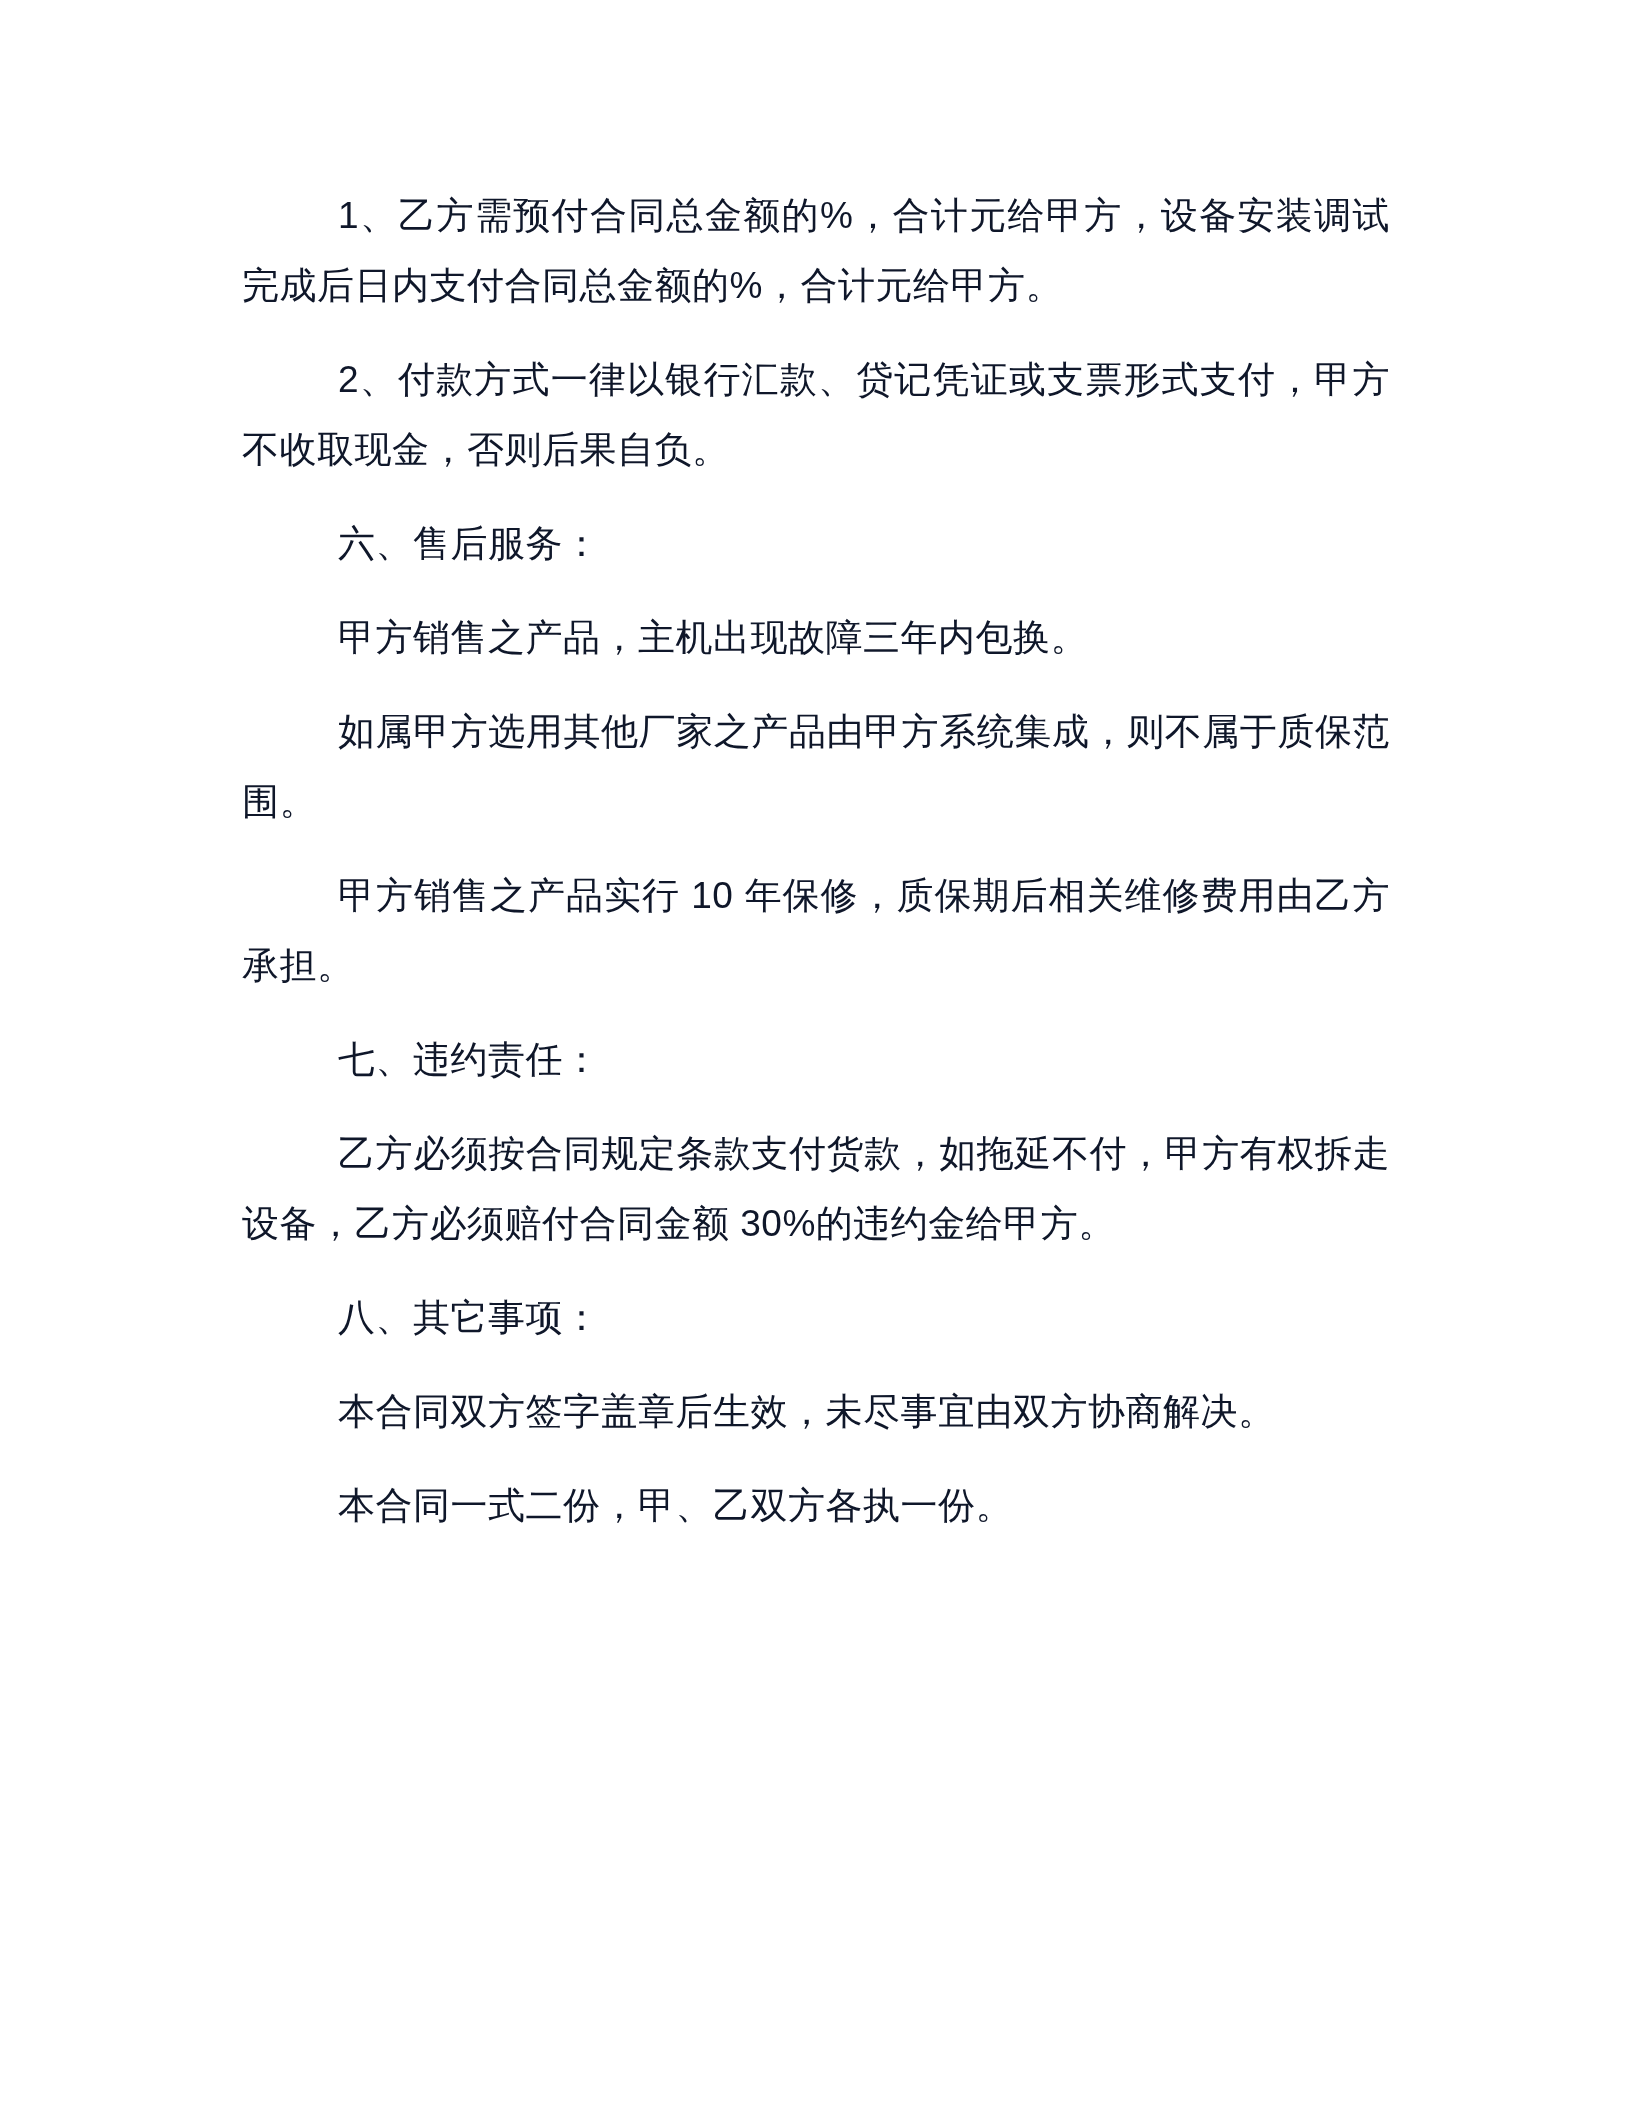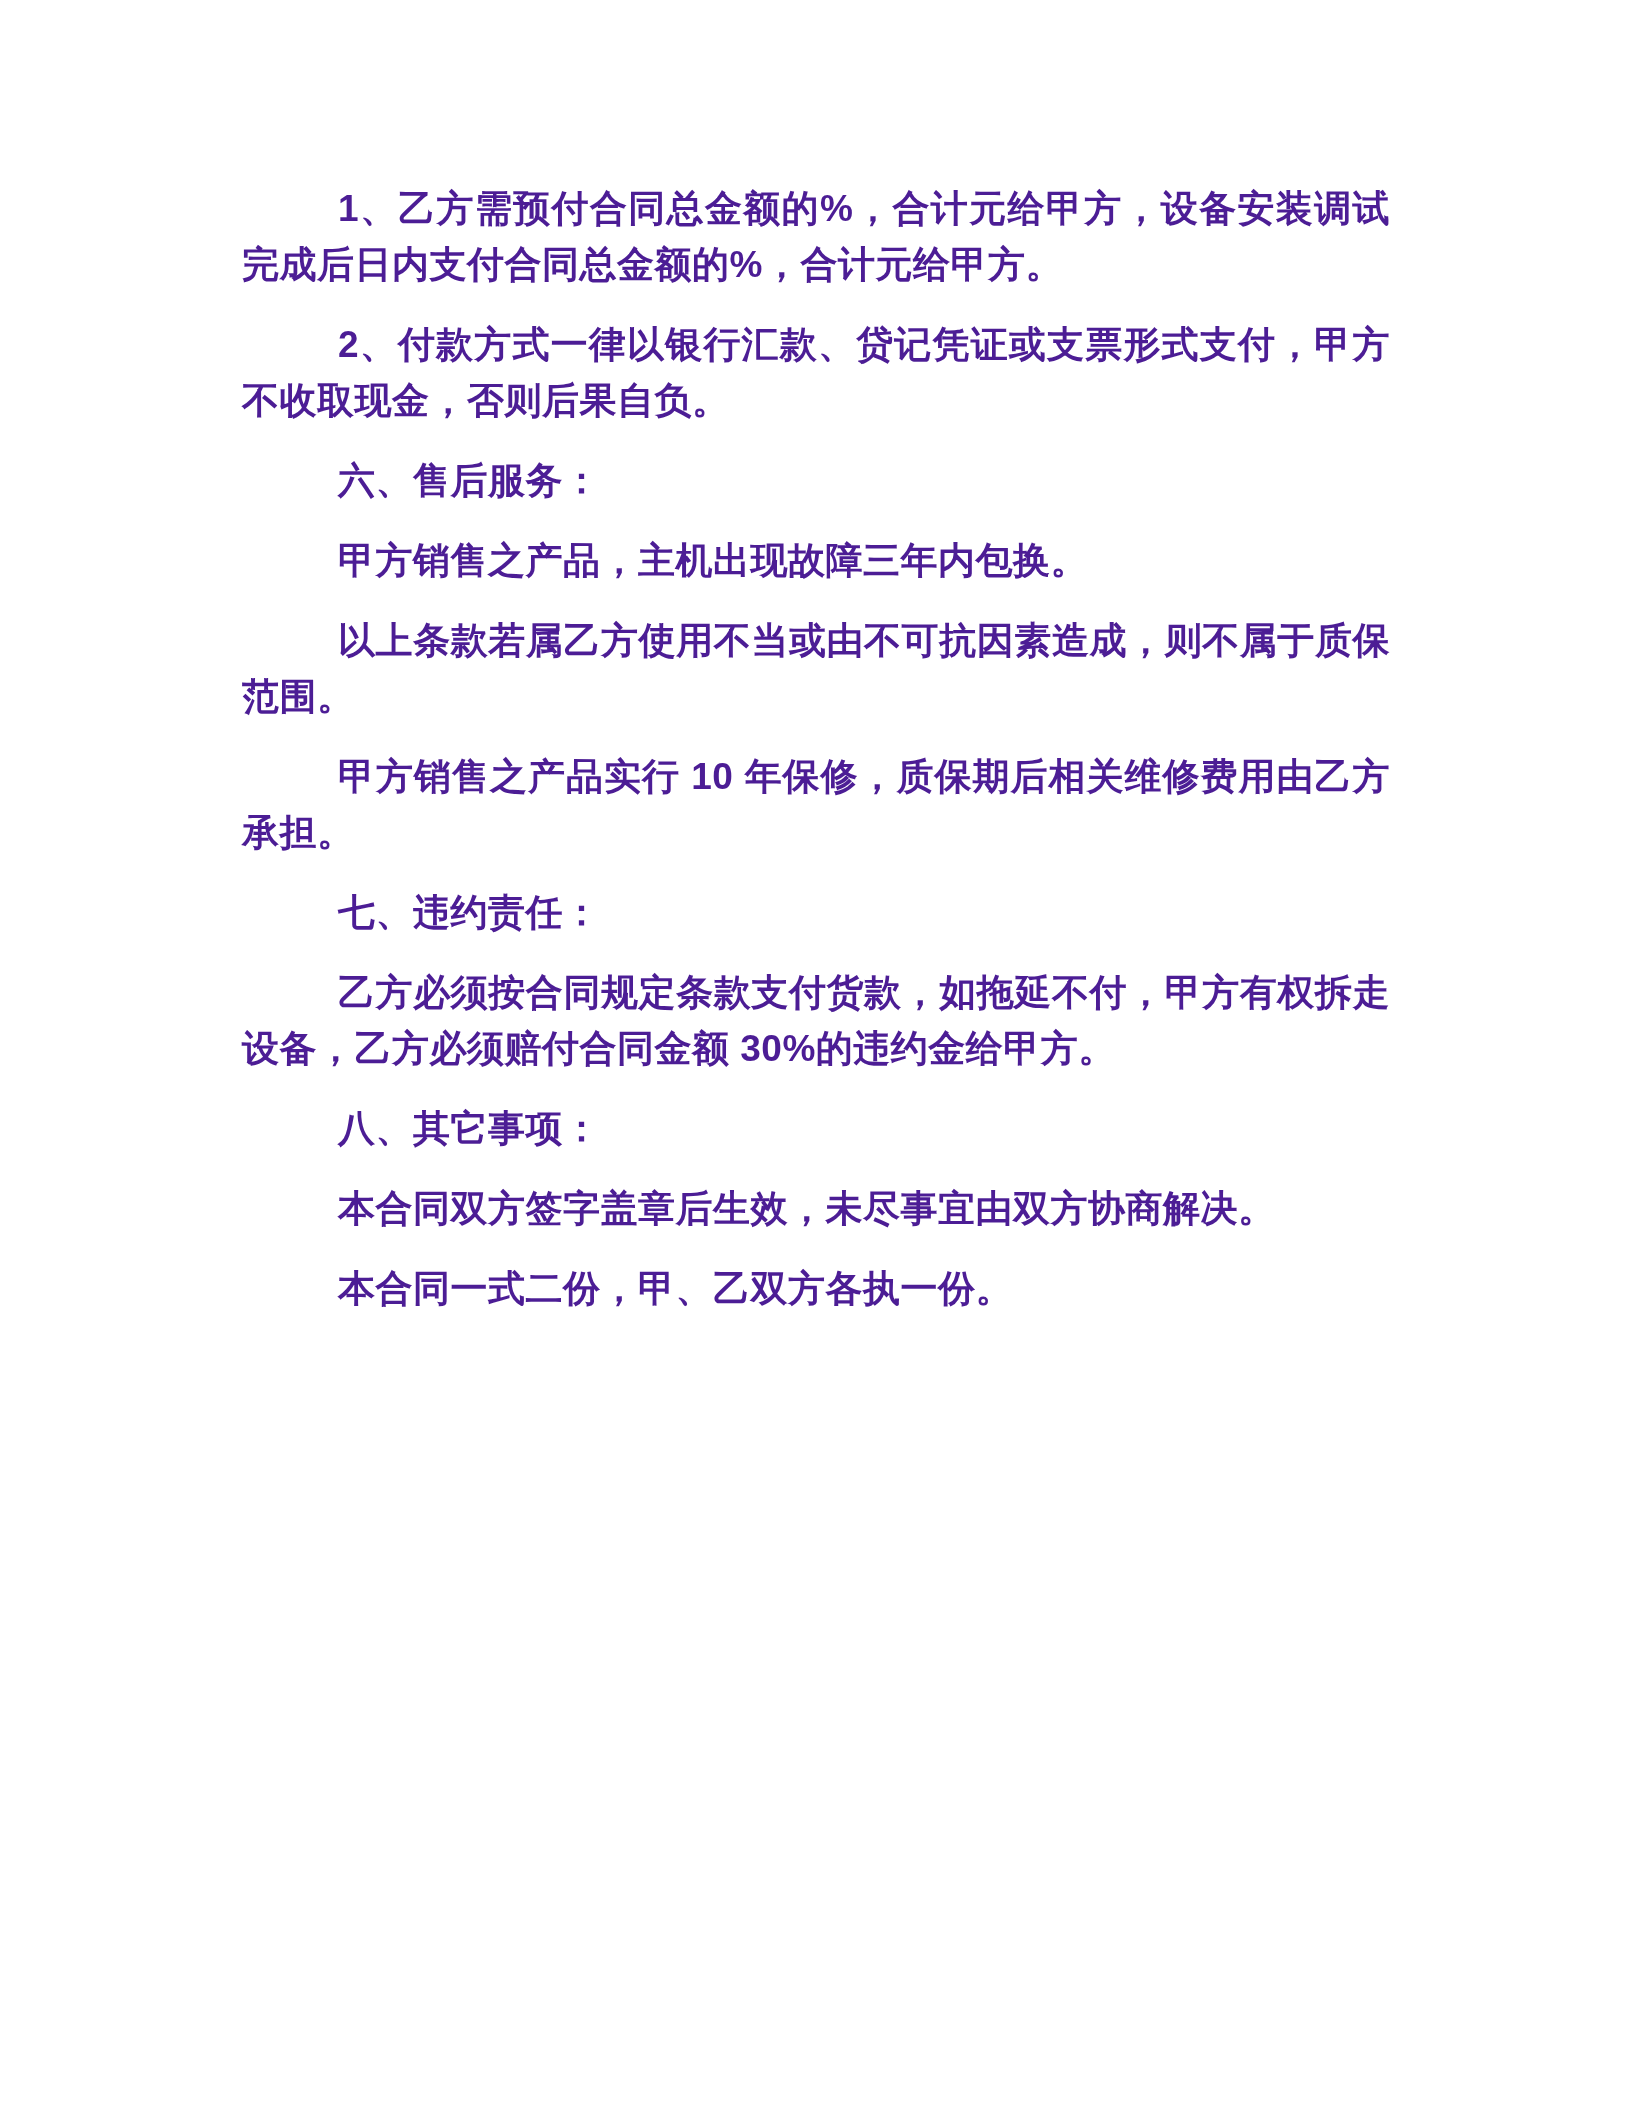--- a/index.html
+++ b/index.html
@@ -16,40 +16,40 @@
   .page {
     box-sizing: border-box;
     width: 1632px;
     min-height: 2112px;
     padding: 181px 242px 100px 242px;
     background: #ffffff;
   }
   .doc-body p {
     margin: 0 0 24px 0;
     font-size: 37px;
-    line-height: 56px;
-    font-weight: 700;
-    color: #4c1d95;
+    line-height: 70px;
+    font-weight: 400;
+    color: #0f172a;
     text-align: justify;
     text-indent: 96px;
     letter-spacing: 0.5px;
     word-break: break-all;
     overflow-wrap: break-word;
   }
 </style>
 </head>
 <body>
 
 <main class="page">
   <section class="doc-body">
     <p>1、乙方需预付合同总金额的%，合计元给甲方，设备安装调试完成后日内支付合同总金额的%，合计元给甲方。</p>
     <p>2、付款方式一律以银行汇款、贷记凭证或支票形式支付，甲方不收取现金，否则后果自负。</p>
     <p>六、售后服务：</p>
     <p>甲方销售之产品，主机出现故障三年内包换。</p>
-    <p>以上条款若属乙方使用不当或由不可抗因素造成，则不属于质保范围。</p>
+    <p>如属甲方选用其他厂家之产品由甲方系统集成，则不属于质保范围。</p>
     <p>甲方销售之产品实行 10 年保修，质保期后相关维修费用由乙方承担。</p>
     <p>七、违约责任：</p>
     <p>乙方必须按合同规定条款支付货款，如拖延不付，甲方有权拆走设备，乙方必须赔付合同金额 30%的违约金给甲方。</p>
     <p>八、其它事项：</p>
     <p>本合同双方签字盖章后生效，未尽事宜由双方协商解决。</p>
     <p>本合同一式二份，甲、乙双方各执一份。</p>
   </section>
 </main>
 
 </body></html>

